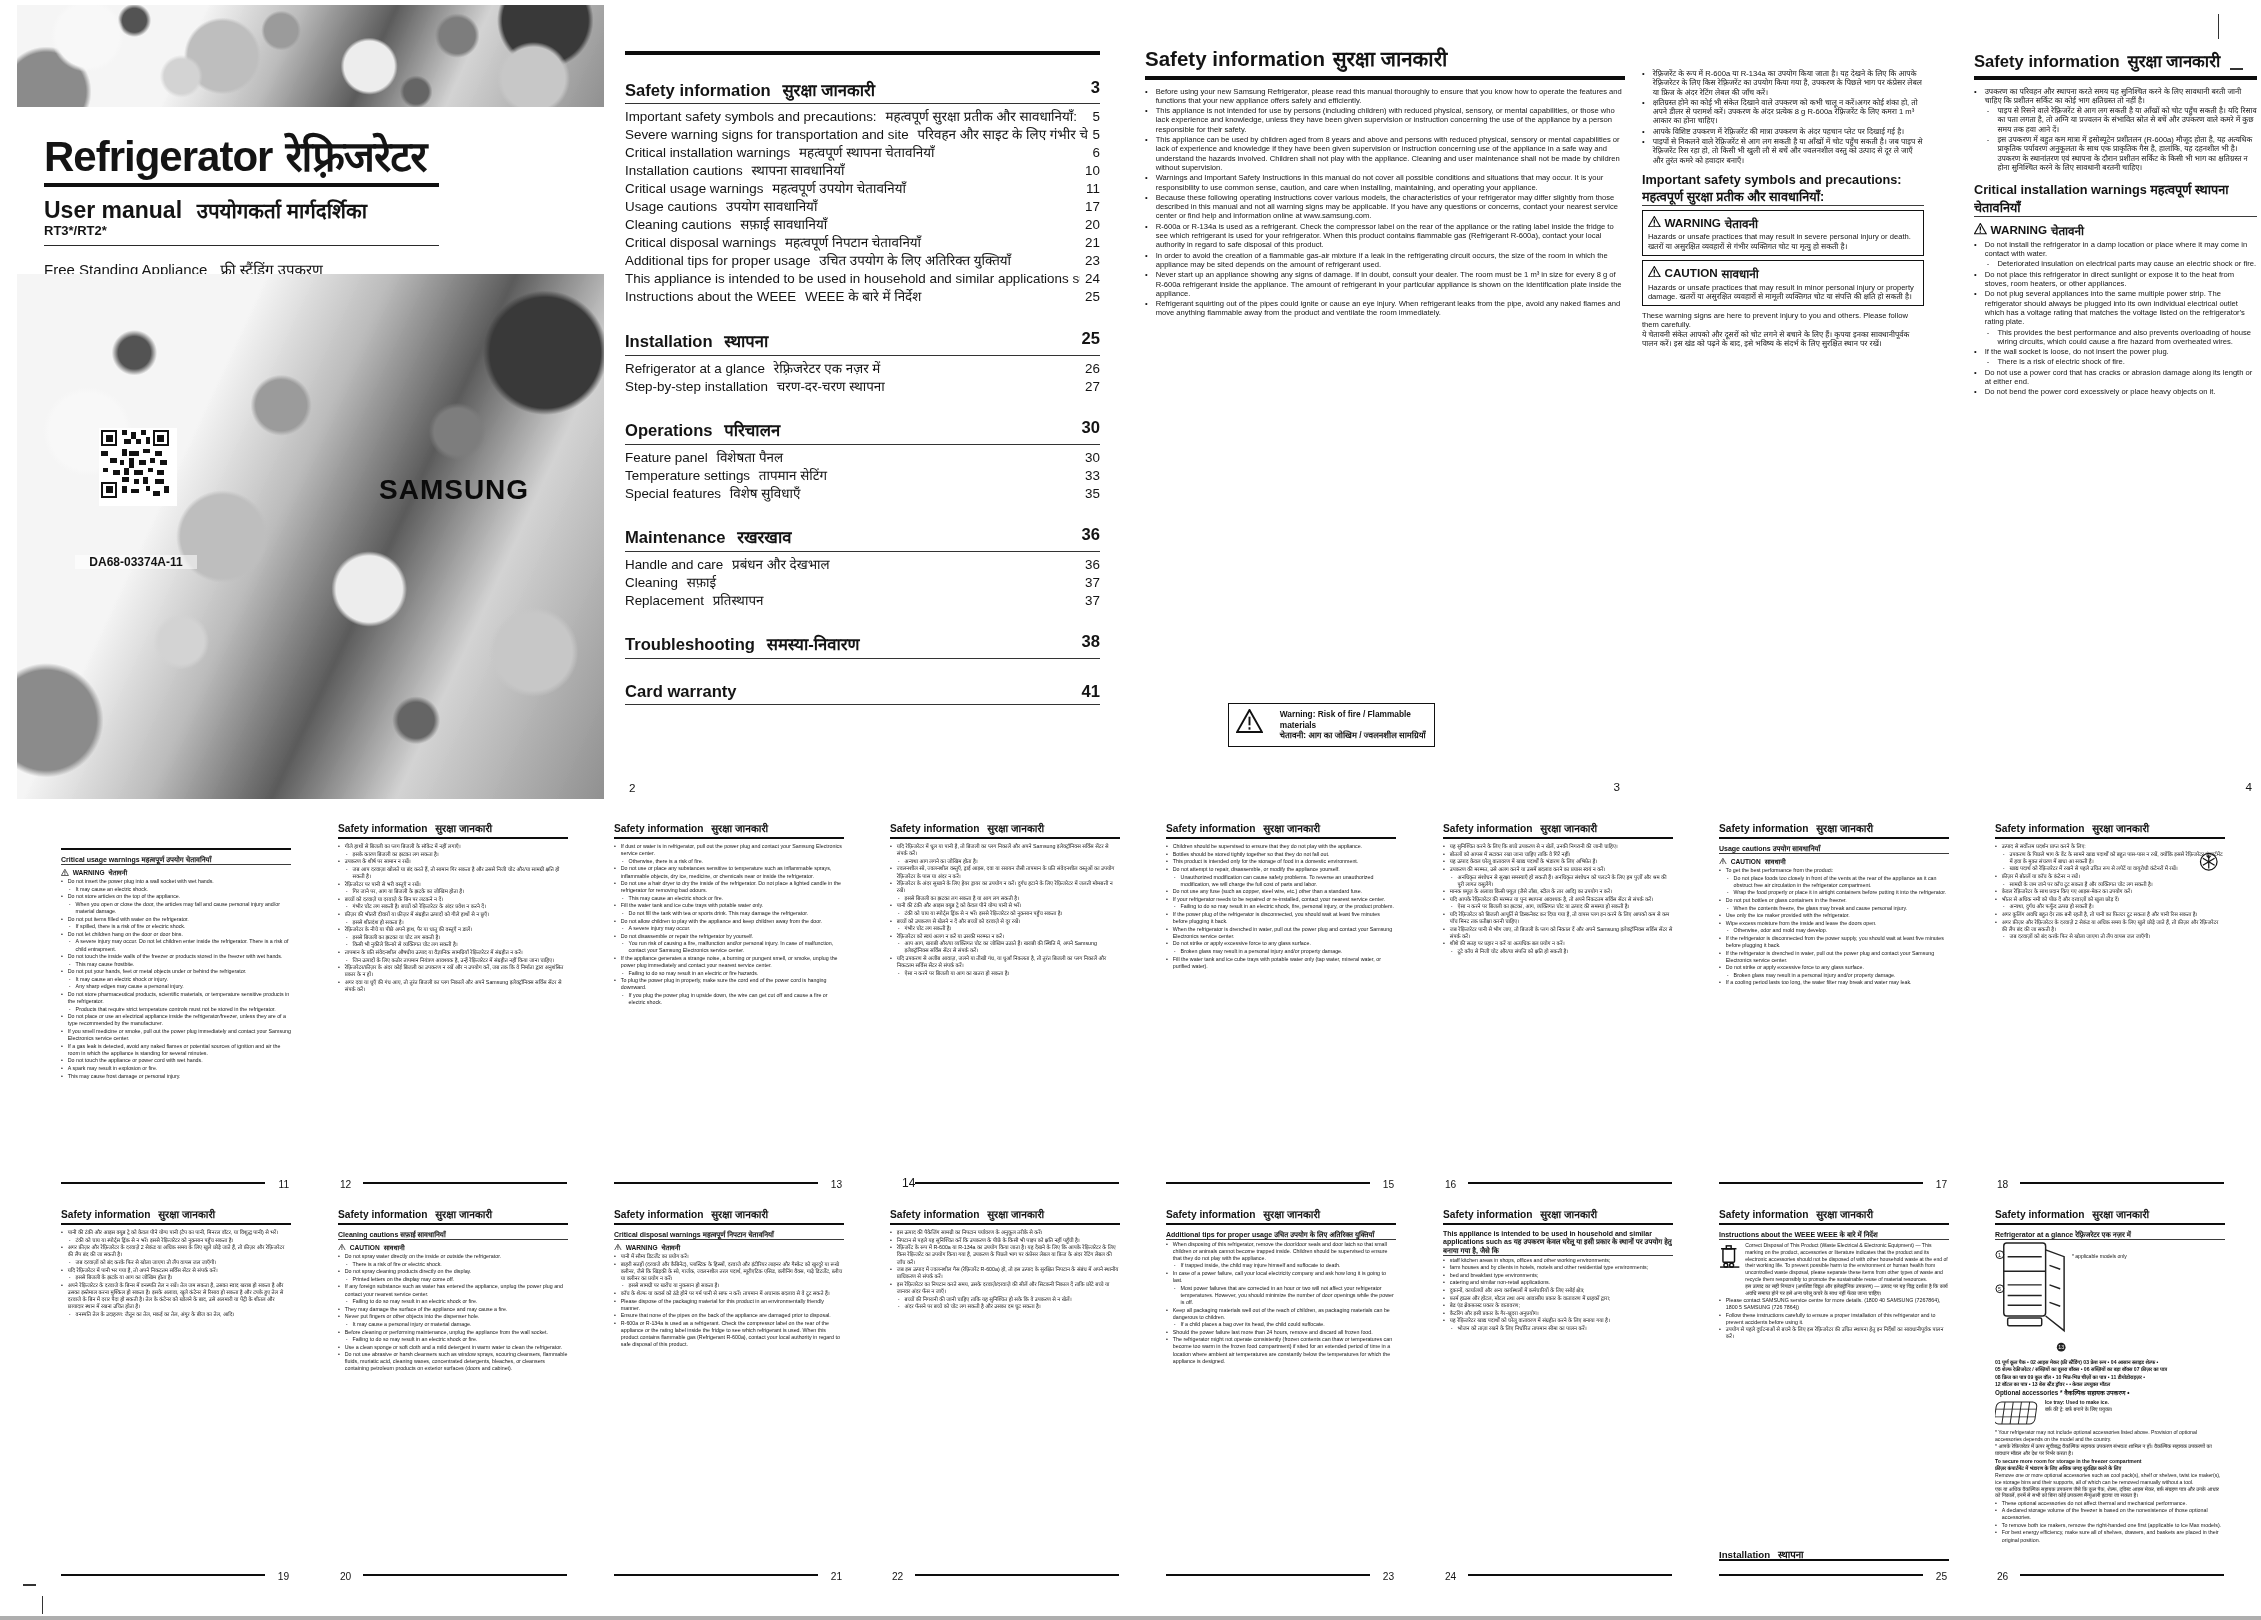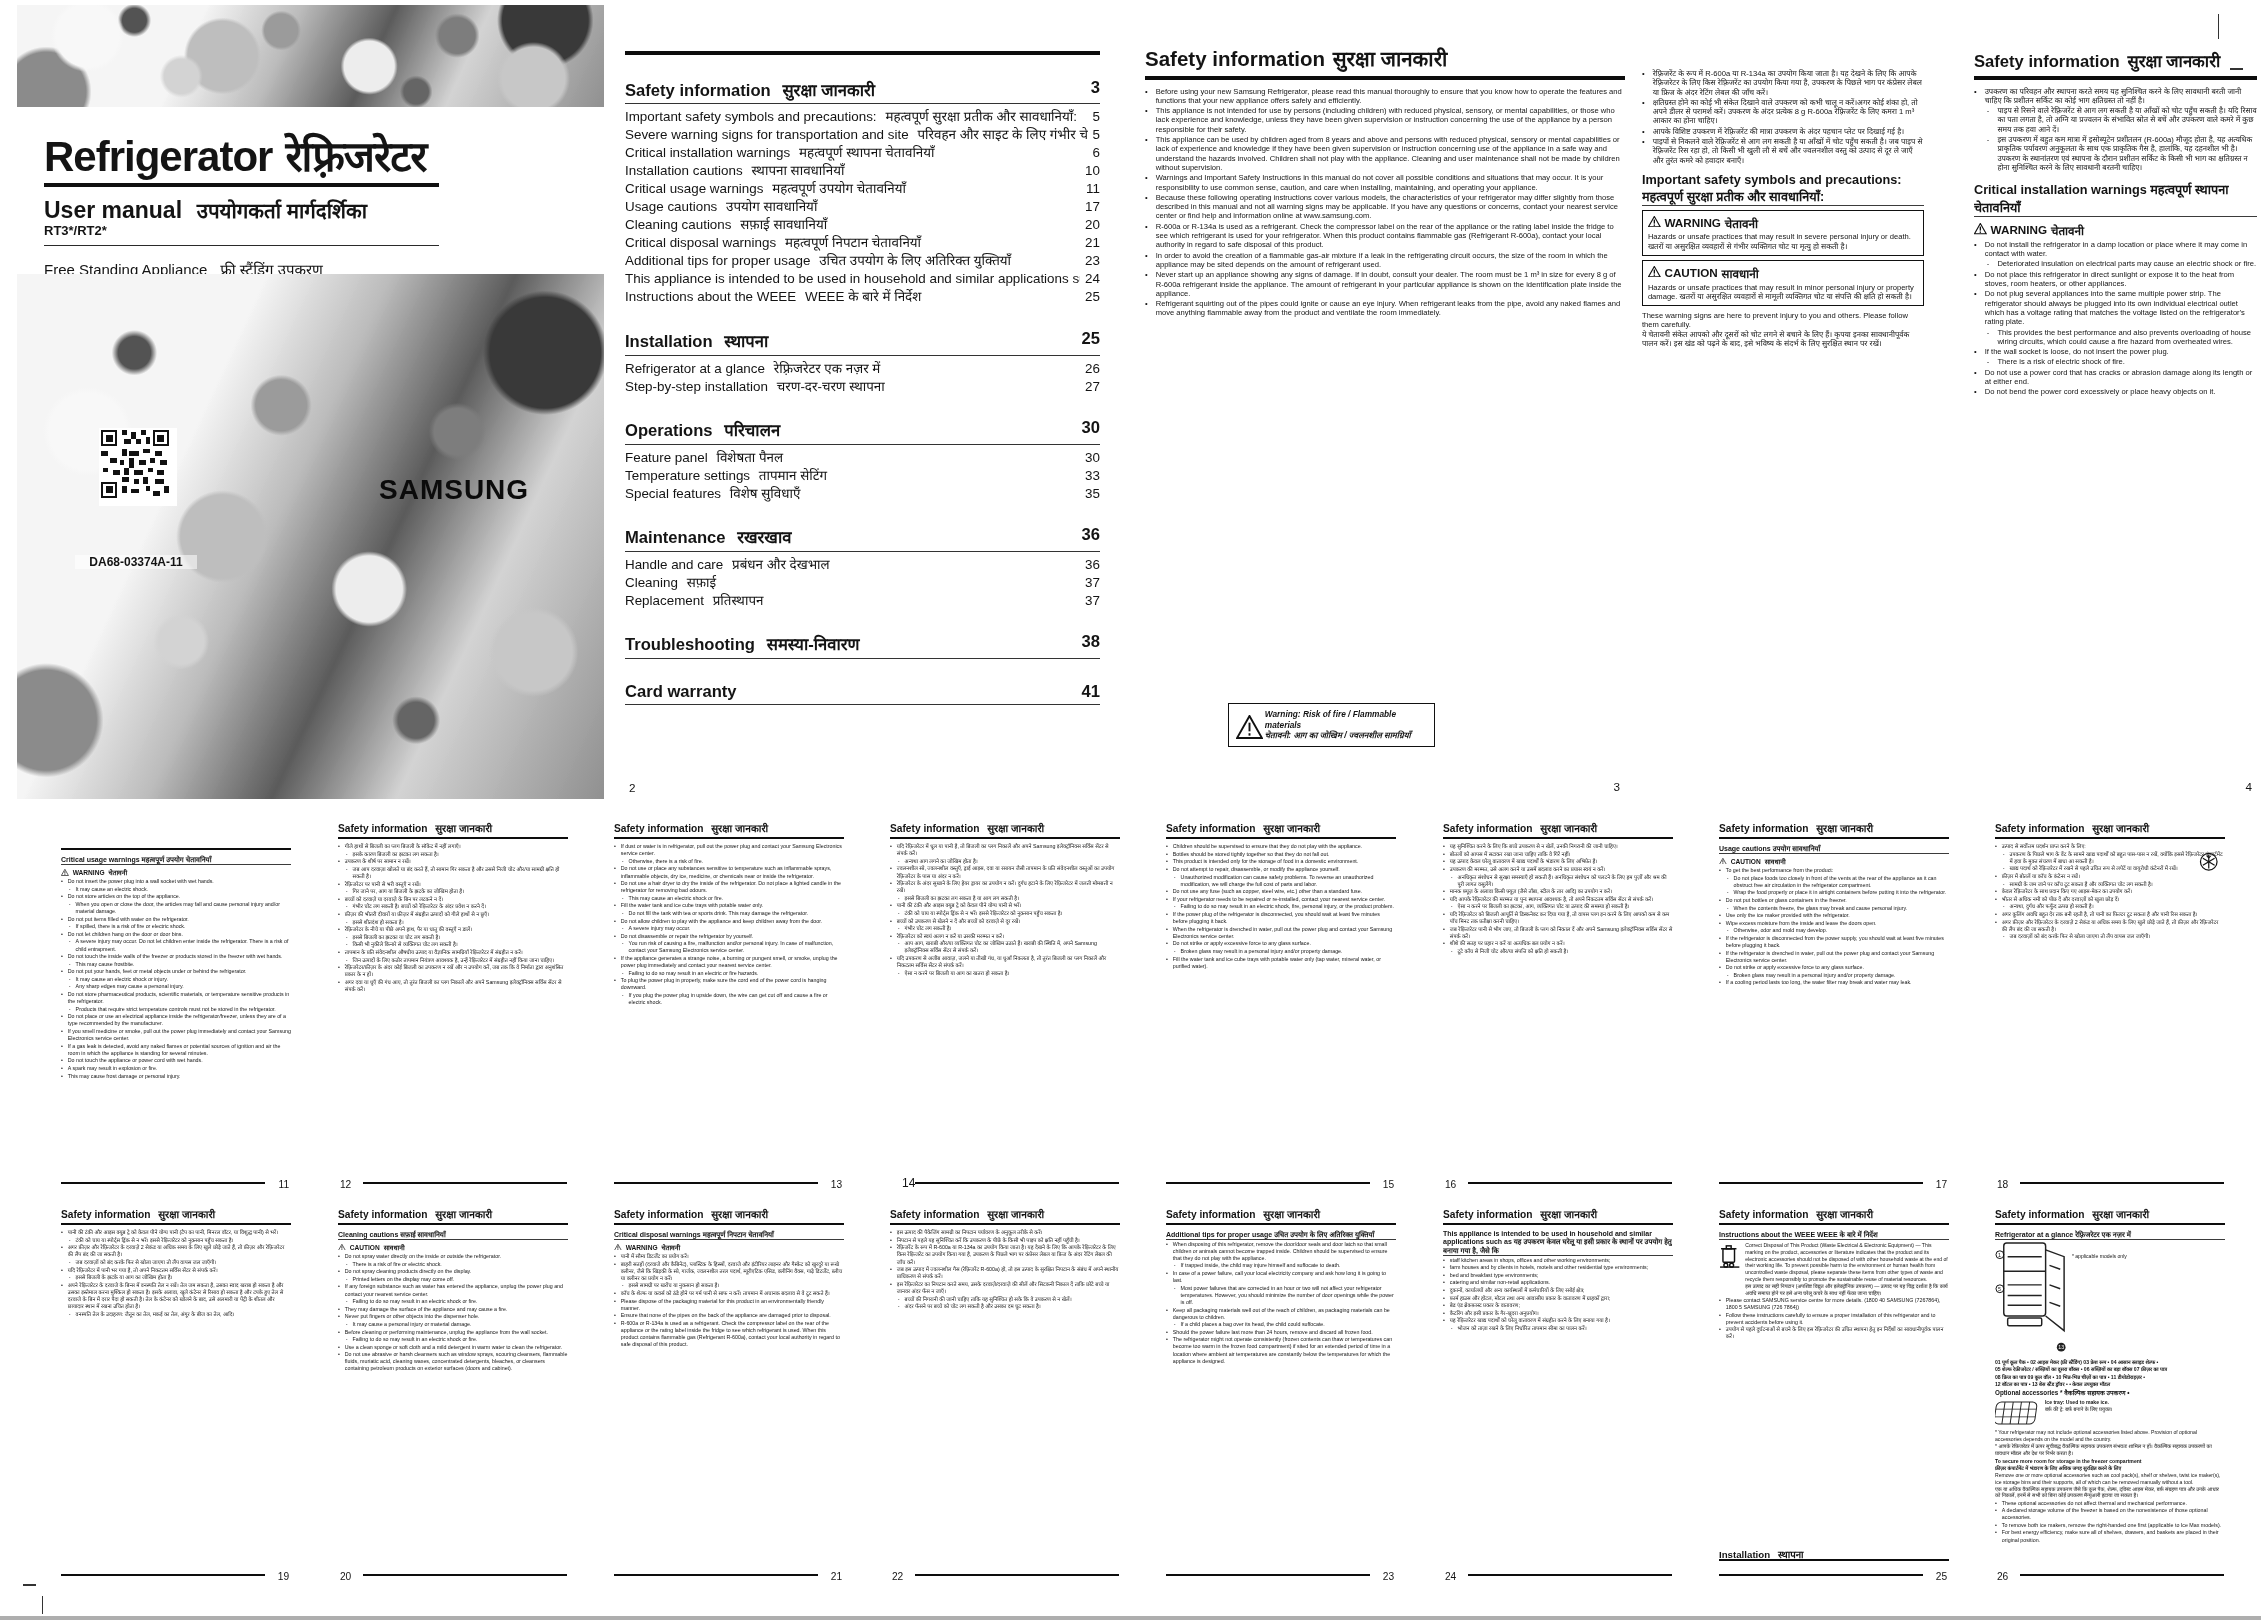--- a/index.html
+++ b/index.html
@@ -73,21 +73,21 @@
   .tb .hdr{font-size:19.5px;}
   .tb .thick{height:3.9px;margin:3.9px 0 6.8px 0;}
   .tb .body{font-size:7.6px;line-height:9.3px;}
   .tb .li{margin-top:1px;}
   .tb .h2{font-size:12.7px;margin-top:7.8px;}
   .tb .warnlbl{font-size:11.7px;margin:4.9px 0 1.9px 0;}
   #p3{left:1145px;top:44px;width:480px;height:753px;}
   #p4{left:1642px;top:68px;width:282px;height:728px;}
   #p5{left:1974px;top:49px;width:283px;height:748px;}
   #p3 .hdr{font-size:20.5px;}
-  .firebox{position:absolute;border:1.5px solid #111;display:flex;align-items:flex-end;gap:2px;padding:4.9px 6.8px;font-style:italic;}
+  .firebox{position:absolute;border:1.5px solid #111;display:flex;align-items:flex-start;gap:17px;padding:4.9px 6.8px;}
   .firebox .txt{font-size:8.3px;font-weight:bold;line-height:10.7px;}
   .warnbox{border:1px solid #111;padding:3.9px 4.9px;margin:3.9px 0;}
   .warnbox .warnlbl{margin:0 0 1.9px 0;}
   
   .bb{overflow:hidden;}
   .bb .hdr{font-size:10.2px;}
   .bb .thick{height:2.4px;margin:1.9px 0 3.9px 0;}
   .bb .body{font-size:5.3px;line-height:7.1px;}
   .bb .h2{font-size:7px;margin-top:4.9px;}
   .bb .warnlbl{font-size:6.6px;margin:2.9px 0 1px 0;}

